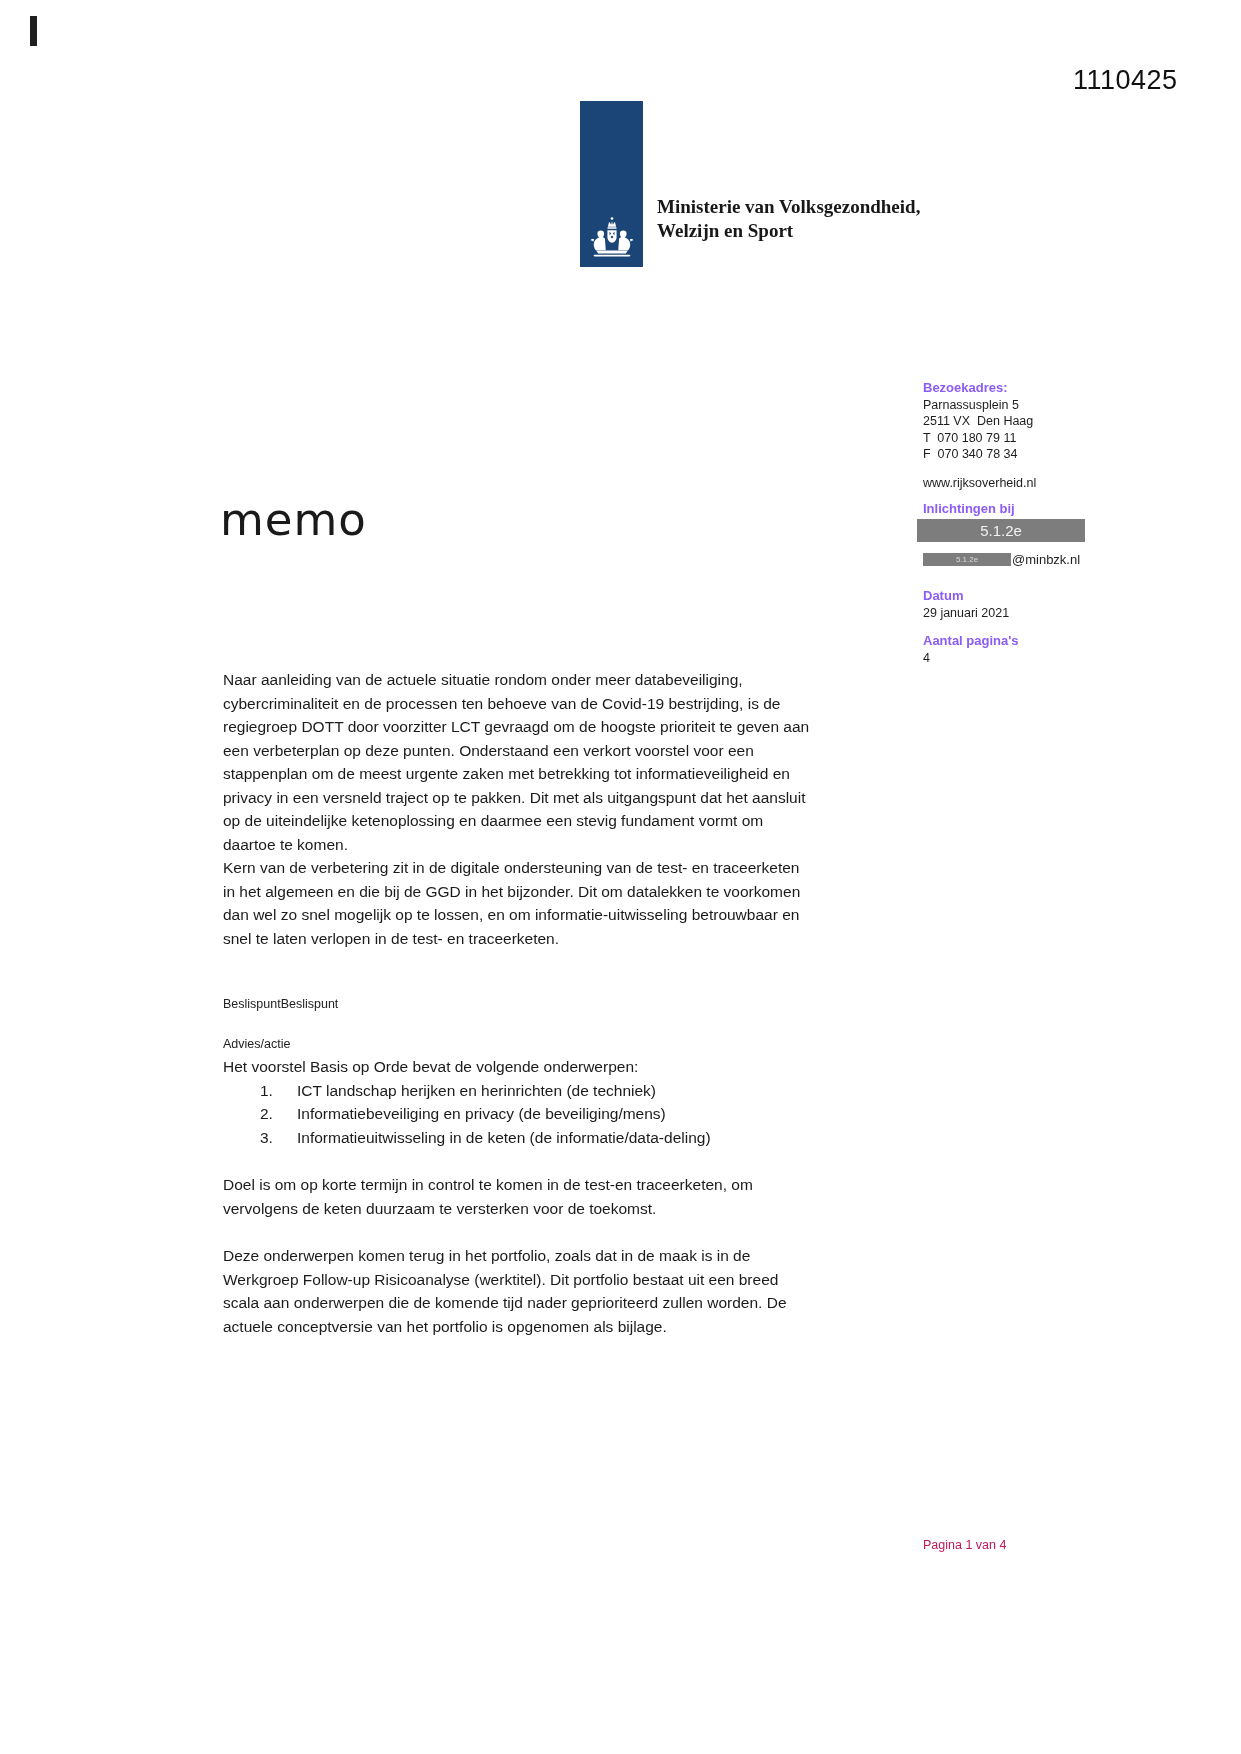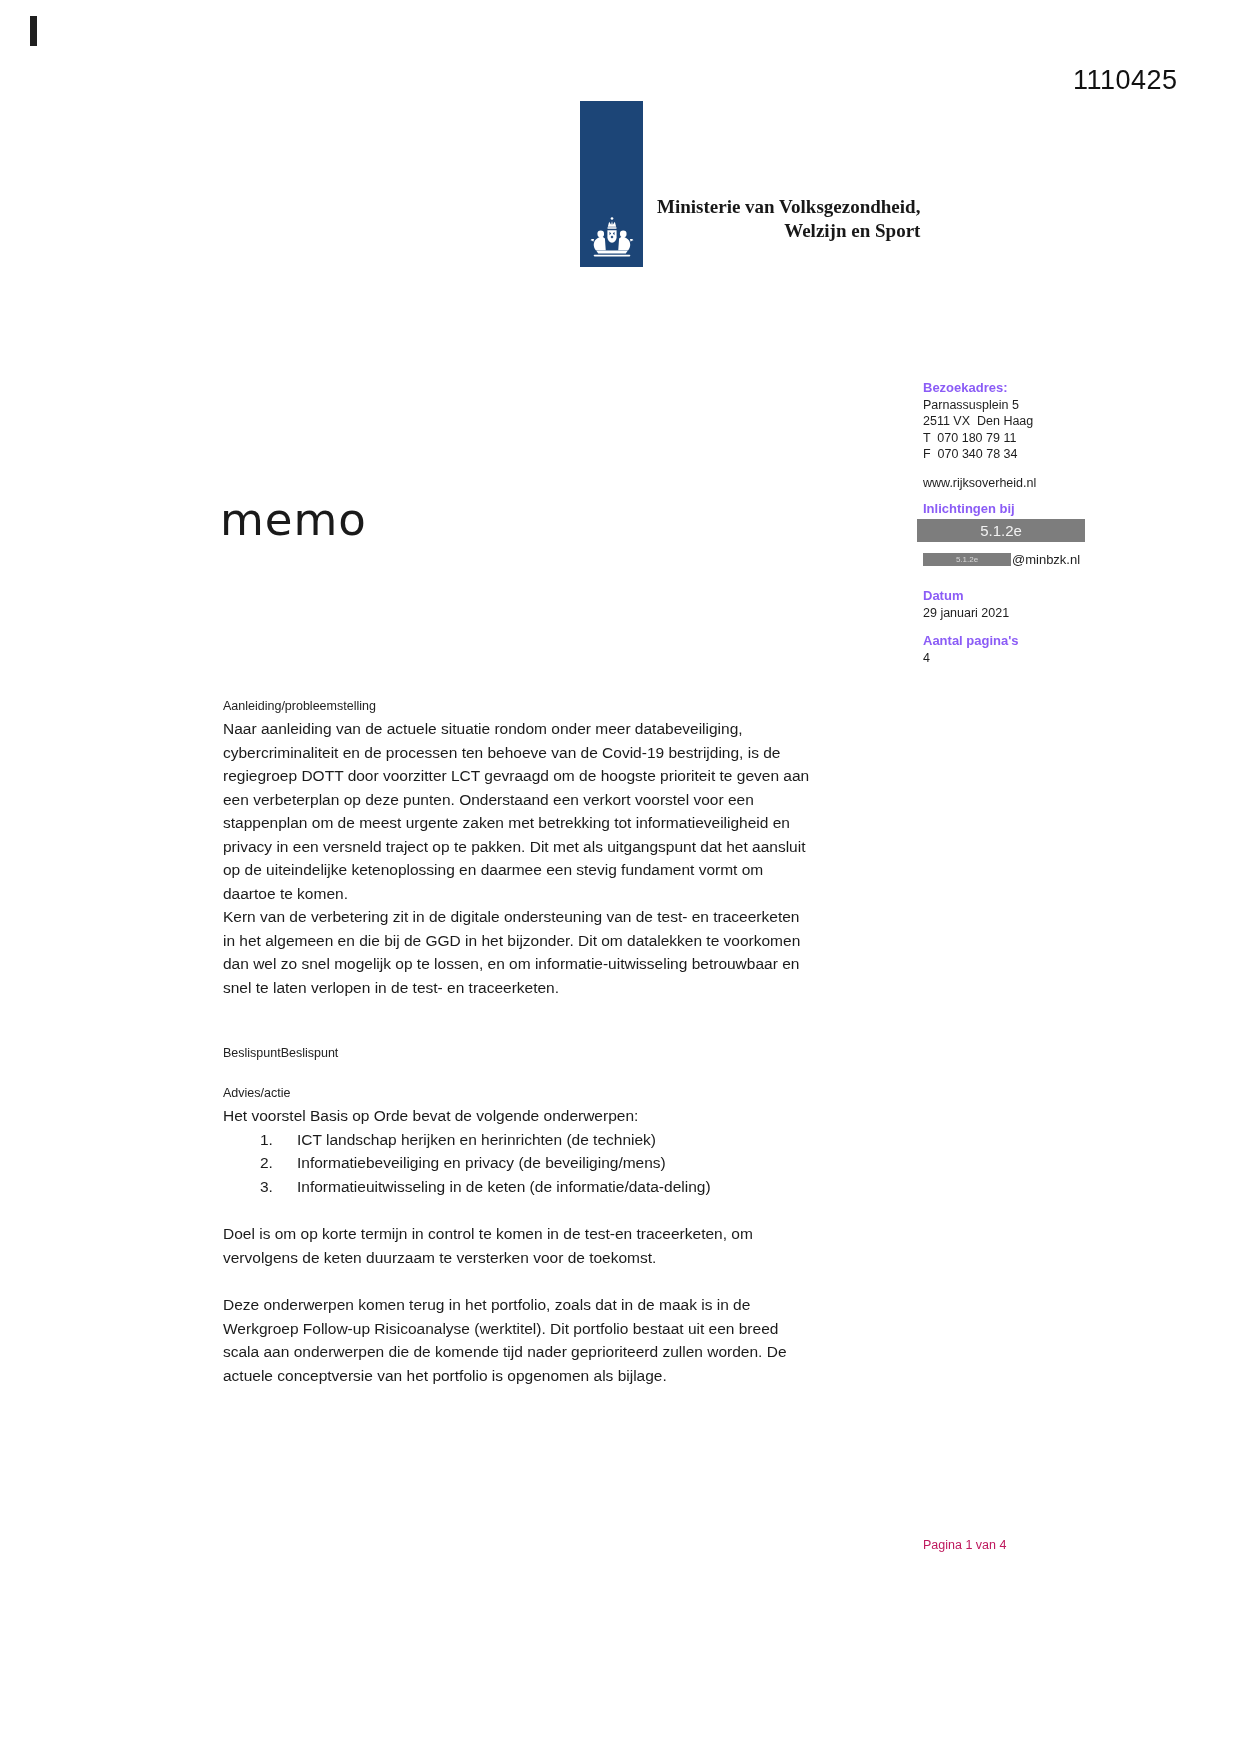--- a/index.html
+++ b/index.html
@@ -9,21 +9,21 @@
     position:relative; width:1241px; height:1754px; margin:12px auto;
     background:#ffffff; overflow:hidden;
   }
   .scan-artifact { position:absolute; left:30px; top:4px; width:7px; height:30px; background:#1f1f1f; }
   .doc-number { position:absolute; left:1073px; top:53px; font-size:27px; letter-spacing:0.5px; color:#111; }
 
   
   .logo-bar { position:absolute; left:580px; top:89px; width:63px; height:166px; background:#1c4577; }
   .coat { position:absolute; left:50%; transform:translateX(-50%); bottom:4px; width:50px; height:54px; }
   .ministry { position:absolute; left:657px; top:183px; font-family:"Liberation Serif", serif;
-    font-size:19px; line-height:24px; font-weight:600; color:#181818;text-align:right; }
+    font-size:19px; line-height:24px; font-weight:600; color:#181818; }
 
   
   .sidebar { position:absolute; left:923px; top:368px; width:175px; font-size:12.5px; line-height:16.5px; color:#1e1e1e; }
   .sidebar .bold { font-weight:bold; font-size:13px; color:#8b5cf6; }
   .sidebar .pre { white-space:pre-wrap; }
   .gap10 { margin-top:10px; } .gap12 { margin-top:12px; } .gap20 { margin-top:20px; }
   .redact-lg { margin-left:-6px; margin-top:1px; width:168px; height:23px; background:#7d7d7d;
     color:#f2f2f2; font-size:15px; line-height:23px; text-align:center; }
   .email-row { display:flex; align-items:center; margin-top:10px; }
   .redact-sm { width:88px; height:13px; background:#7d7d7d; color:#d8d8d8;
@@ -105,21 +105,20 @@
     <div class="bold gap20">Datum</div>
     <div>29 januari 2021</div>
     <div class="bold gap12">Aantal pagina's</div>
     <div>4</div>
   </div>
 
   <div class="memo-word">memo</div>
 
   <div class="main">
 
-    <div class="small-label">Aanleiding/probleemstelling</div>
     <div class="para">Naar aanleiding van de actuele situatie rondom onder meer databeveiliging, cybercriminaliteit en de processen ten behoeve van de Covid-19 bestrijding, is de regiegroep DOTT door voorzitter LCT gevraagd om de hoogste prioriteit te geven aan een verbeterplan op deze punten. Onderstaand een verkort voorstel voor een stappenplan om de meest urgente zaken met betrekking tot informatieveiligheid en privacy in een versneld traject op te pakken. Dit met als uitgangspunt dat het aansluit op de uiteindelijke ketenoplossing en daarmee een stevig fundament vormt om daartoe te komen.</div>
     <div class="para">Kern van de verbetering zit in de digitale ondersteuning van de test- en traceerketen in het algemeen en die bij de GGD in het bijzonder. Dit om datalekken te voorkomen dan wel zo snel mogelijk op te lossen, en om informatie-uitwisseling betrouwbaar en snel te laten verlopen in de test- en traceerketen.</div>
 
     <div class="small-label tight">BeslispuntBeslispunt</div>
 
     <div class="small-label mid">Advies/actie</div>
     <div class="para">Het voorstel Basis op Orde bevat de volgende onderwerpen:</div>
     <div class="list">
       <div class="list-row">
         <span class="list-num">1.</span>

